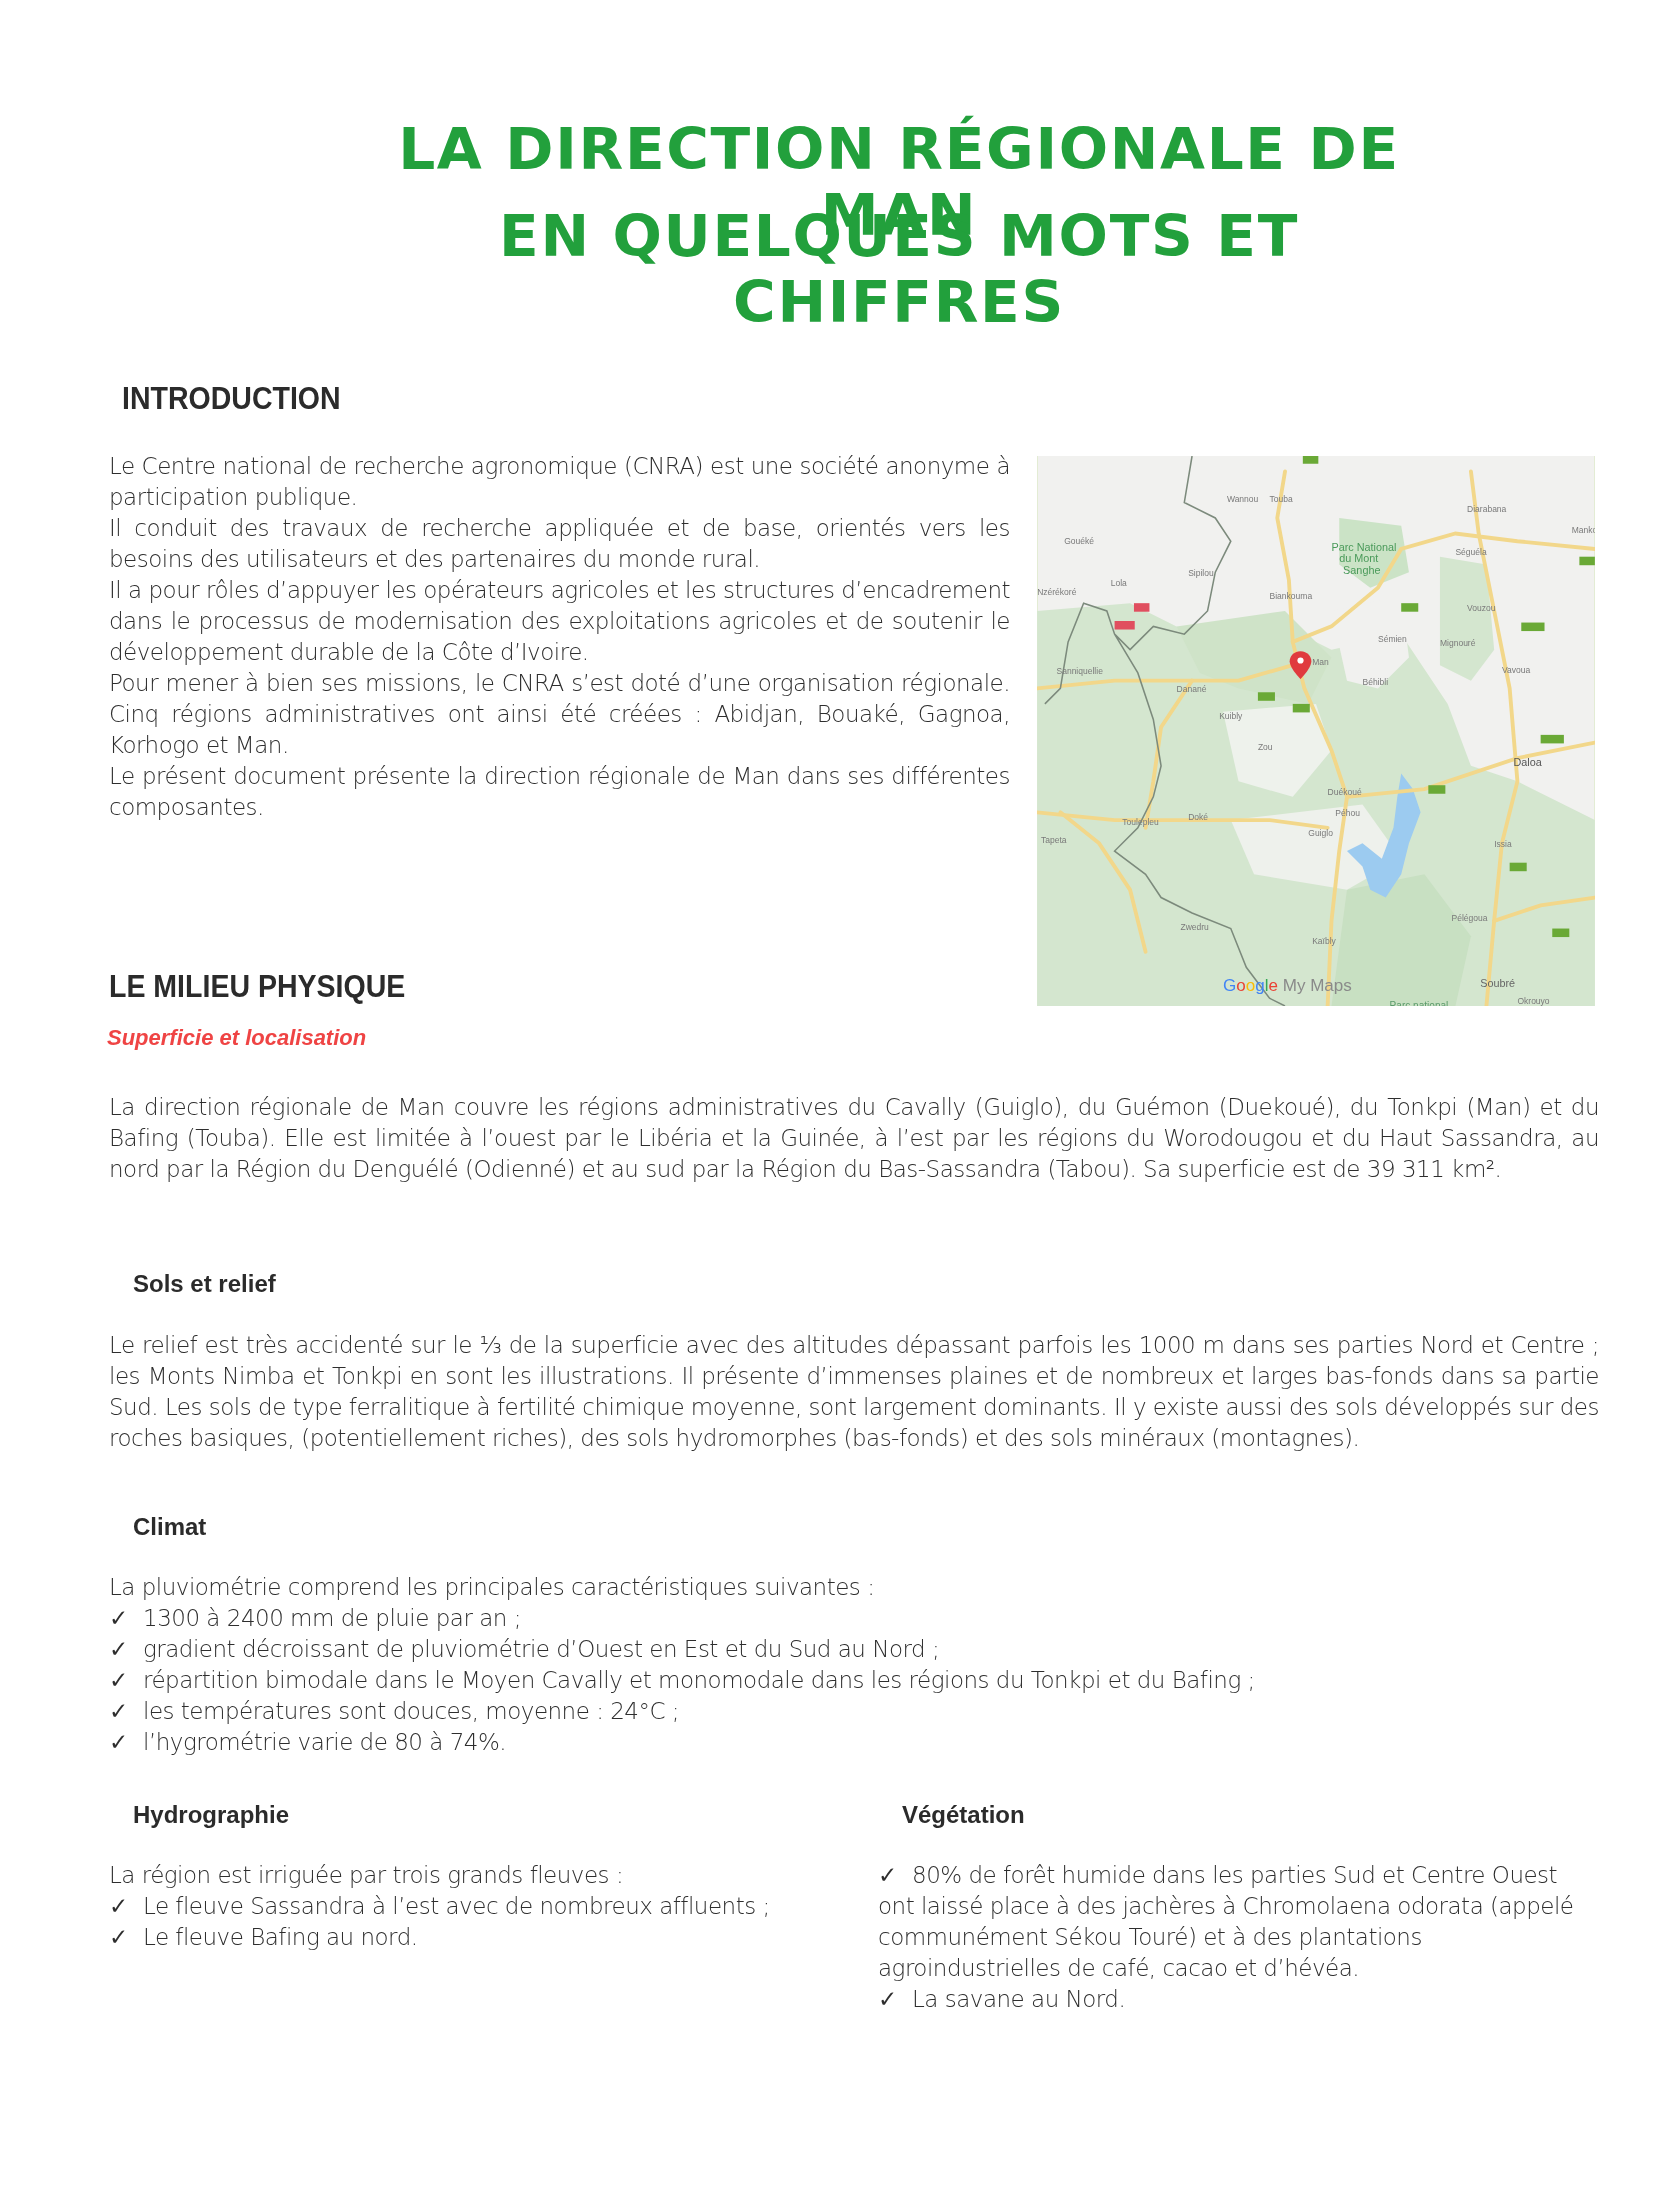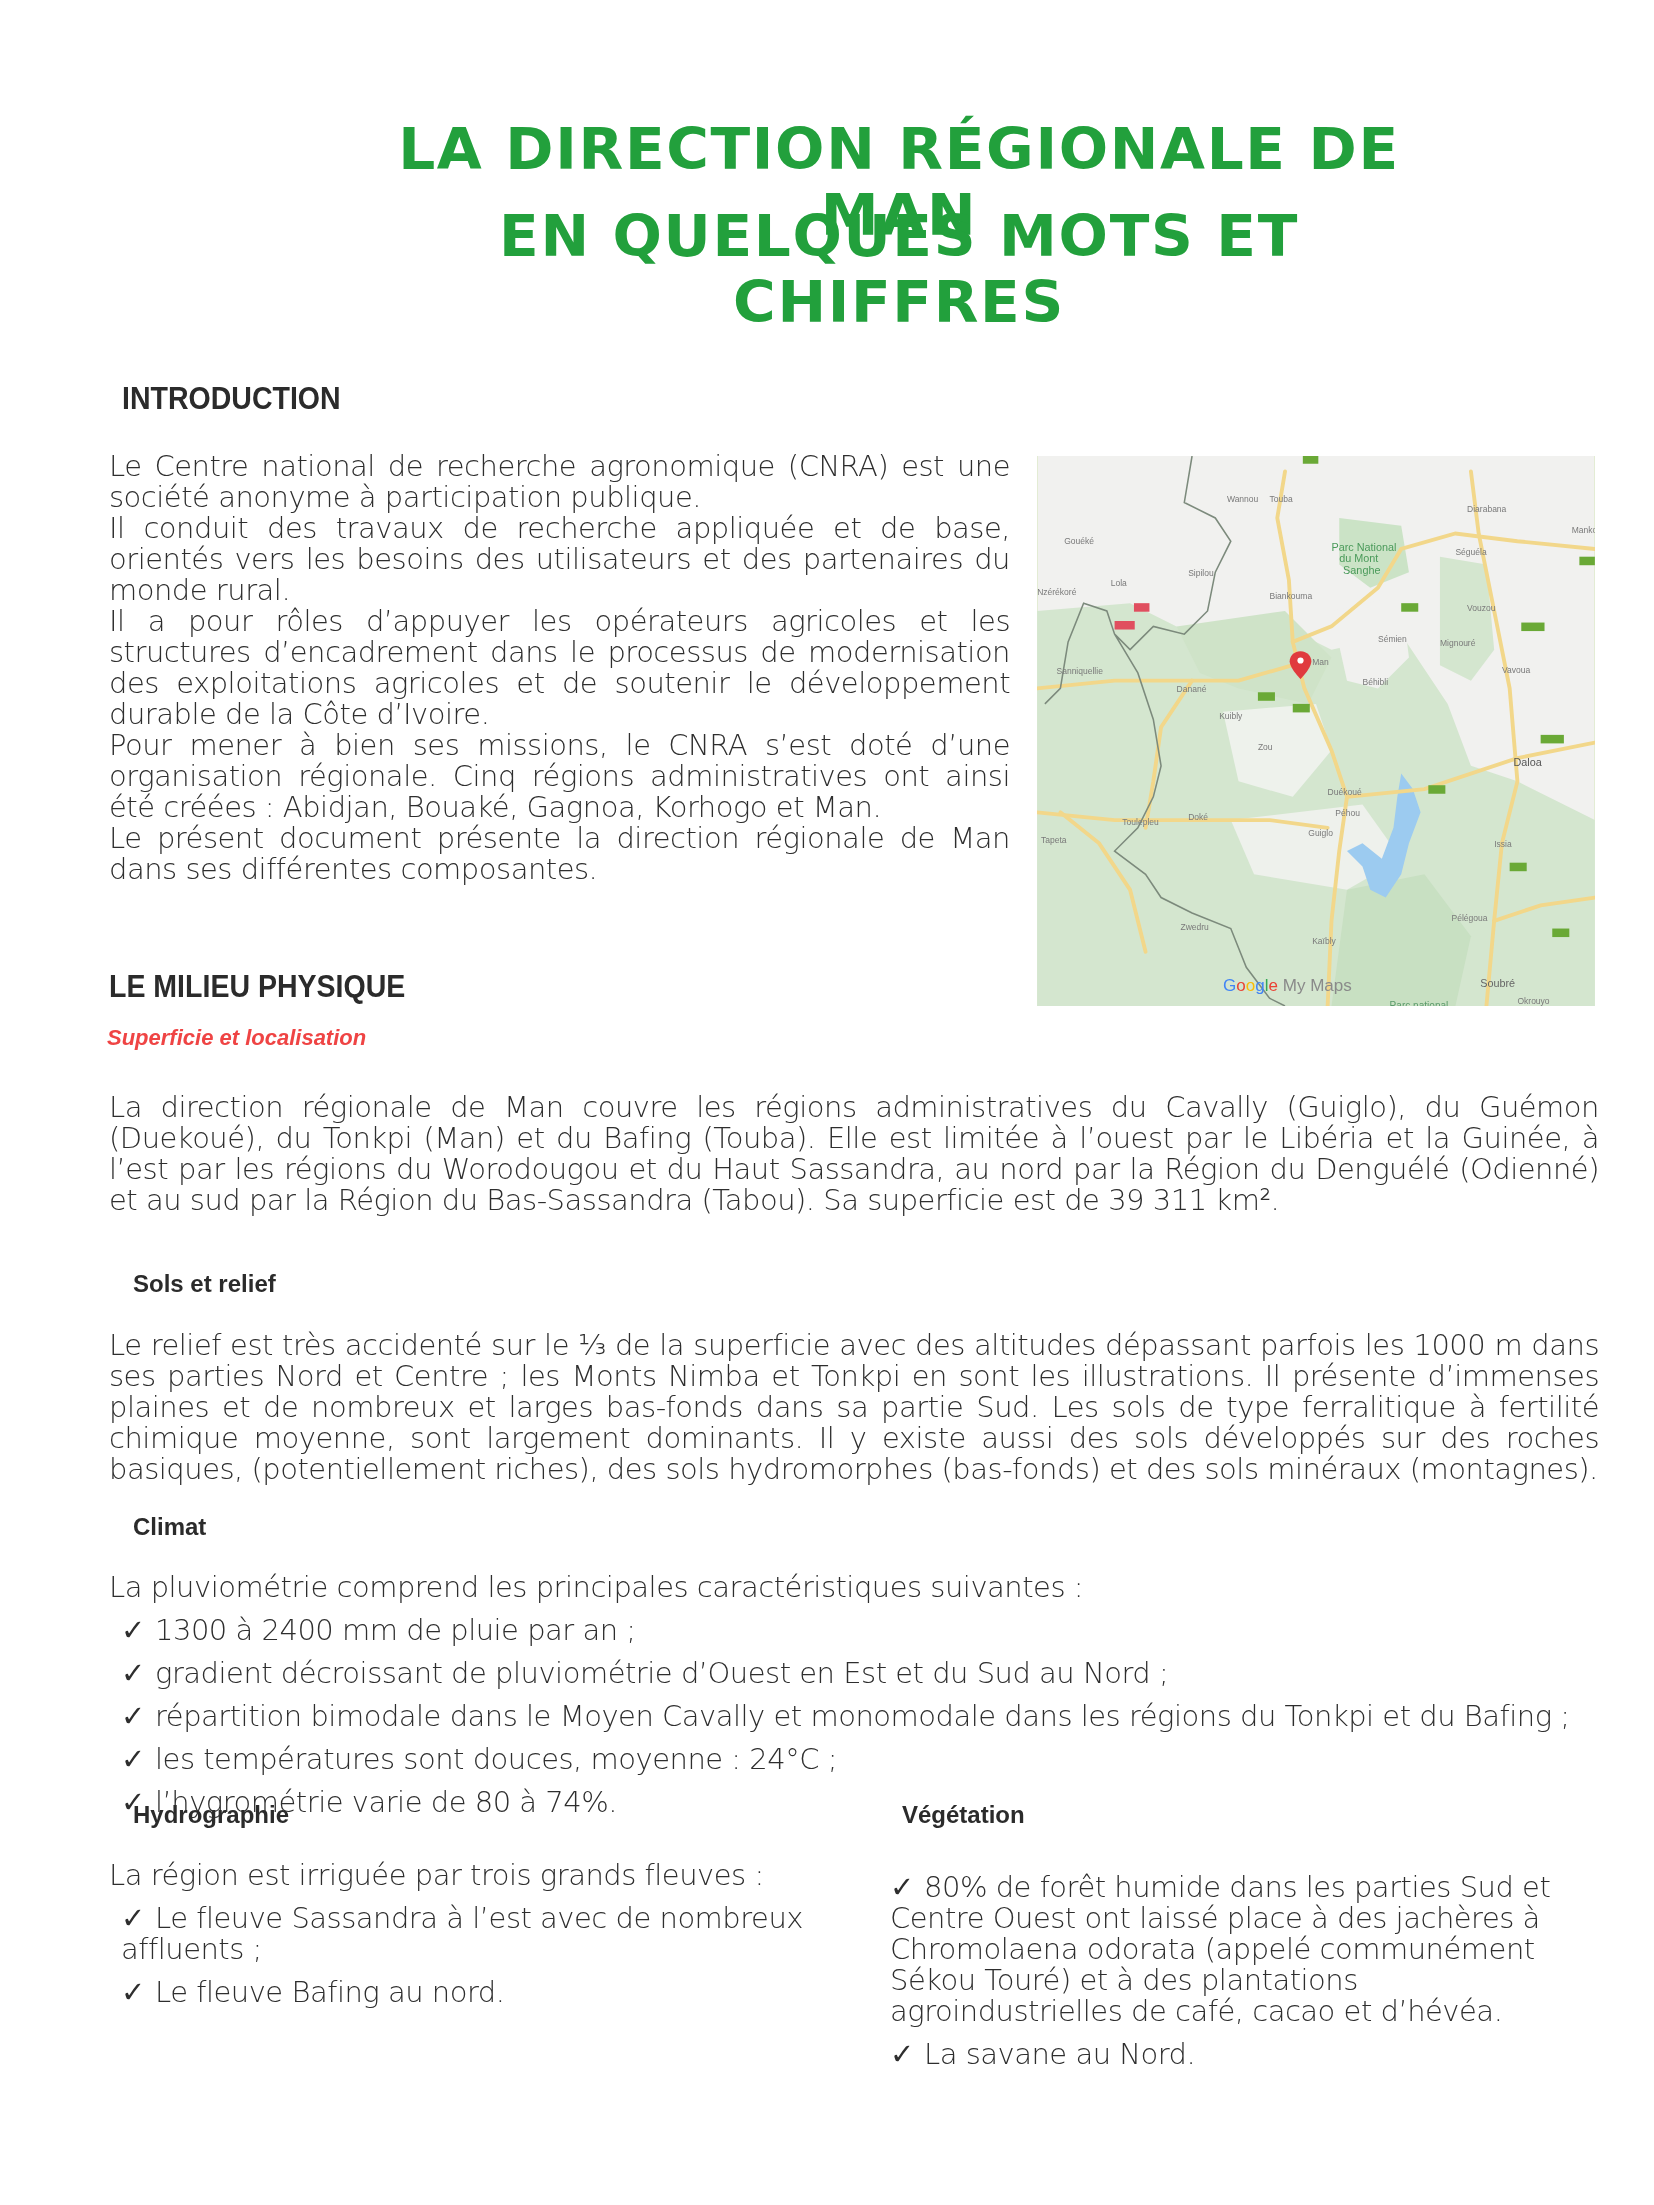--- a/index.html
+++ b/index.html
@@ -10,25 +10,25 @@
            font-size: 57px; letter-spacing: 1.6px; transform: scaleX(1.02); }
   .title.l1 { top: 116px; left: 403px; width: 992px; text-align: center; }
   .title.l2 { top: 203px; left: 403px; width: 992px; text-align: center; }
   .h1 { position: absolute; font-family: "Liberation Sans", sans-serif; font-weight: 700;
         font-size: 31px; color: #2b2b2b; transform: scaleX(0.92); transform-origin: left; }
   .h2i { position: absolute; font-family: "Liberation Sans", sans-serif; font-weight: 700; font-style: italic;
          font-size: 22px; color: #ef4444; }
   .h3 { position: absolute; font-family: "Liberation Sans", sans-serif; font-weight: 700;
         font-size: 24px; color: #2b2b2b; margin-left: 24px; }
   .para { position: absolute; font-family: "DejaVu Sans", sans-serif; font-weight: 300;
-          font-size: 29px; line-height: 31px; color: #2e2e2e; letter-spacing: -0.5px; }
+          font-size: 23px; line-height: 31px; color: #2e2e2e; letter-spacing: -0.5px; }
   .para p { margin: 0; }
   .justify { text-align: justify; }
   .bullets { list-style: none; margin: 0; padding: 0; }
-  .bullets li { margin: 12px; }
+  .bullets li { margin: 0; }
   .check { display: inline-block; width: 34px; }
   .map { position: absolute; left: 1037px; top: 456px; width: 558px; height: 550px;
          overflow: hidden; background: #84cc16; }
   .map svg { display: block; }
 </style>
 </head>
 <body>
 
 <div class="title l1">LA DIRECTION RÉGIONALE DE MAN</div>
 <div class="title l2">EN QUELQUES MOTS ET CHIFFRES</div>

